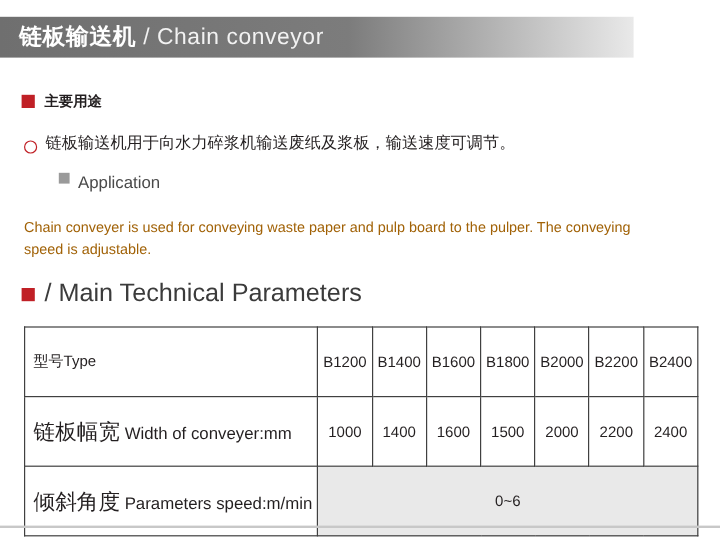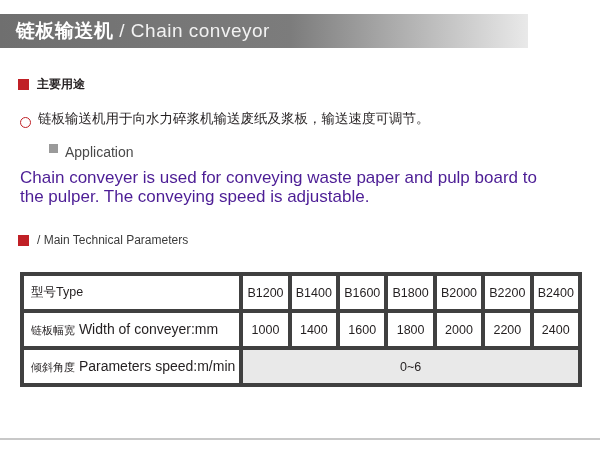--- a/index.html
+++ b/index.html
@@ -54,21 +54,21 @@
     background: #c02026;
     margin-right: 8px;
     flex: none;
   }
   .section-title-cn {
     font-size: 12px;
     font-weight: bold;
     color: #231f20;
   }
   .section-title-en {
-    font-size: 12px;
+    font-size: 21px;
     font-weight: normal;
     color: #3b3b3b;
   }
 
   #head-usage { left: 18px; top: 76px; }
   #head-params { left: 18px; top: 233px; }
 
   
   .usage-cn {
     position: absolute;
@@ -102,53 +102,53 @@
     width: 9px;
     height: 9px;
     background: #9a9a9a;
     margin-right: 7px;
     flex: none;
   }
 
   .usage-en {
     position: absolute;
     left: 20px;
-    top: 168px;
+    top: 180px;
     width: 520px;
-    font-size: 17px;
+    font-size: 12px;
     line-height: 19px;
-    color: #4c1d95;
+    color: #a16207;
   }
 
   
   .params-table {
     position: absolute;
     left: 20px;
     top: 272px;
     width: 562px;
     border-collapse: collapse;
     font-size: 12.5px;
     color: #231f20;
   }
   .params-table td {
-    border: 4px solid #404040;
+    border: 1px solid #404040;
     height: 25px;
-    padding: 4px 4px;
+    padding: 16px 4px;
     text-align: center;
     white-space: nowrap;
   }
   .params-table td.label {
     text-align: left;
     padding-left: 7px;
     width: 196px;
   }
   .shade {
     background: #e9e9e9;
   }
-  .cn-lbl { font-size: 11px; }
+  .cn-lbl { font-size: 18px; }
   .en-lbl { font-size: 14px; }
 
   
   .bottom-rule {
     position: absolute;
     left: 0;
     top: 438px;
     width: 600px;
     height: 2px;
     background: #c8c8c8;
@@ -196,21 +196,21 @@
       <td>B2000</td>
       <td>B2200</td>
       <td>B2400</td>
     </tr>
 
     <tr>
       <td class="label"><span class="cn-lbl">链板幅宽</span><span class="en-lbl"> Width of conveyer:mm</span></td>
       <td>1000</td>
       <td>1400</td>
       <td>1600</td>
-      <td>1800</td>
+      <td>1500</td>
       <td>2000</td>
       <td>2200</td>
       <td>2400</td>
     </tr>
 
     <tr>
       <td class="label"><span class="cn-lbl">倾斜角度</span><span class="en-lbl"> Parameters  speed:m/min</span></td>
       <td class="shade" colspan="7">0~6</td>
     </tr>
 

